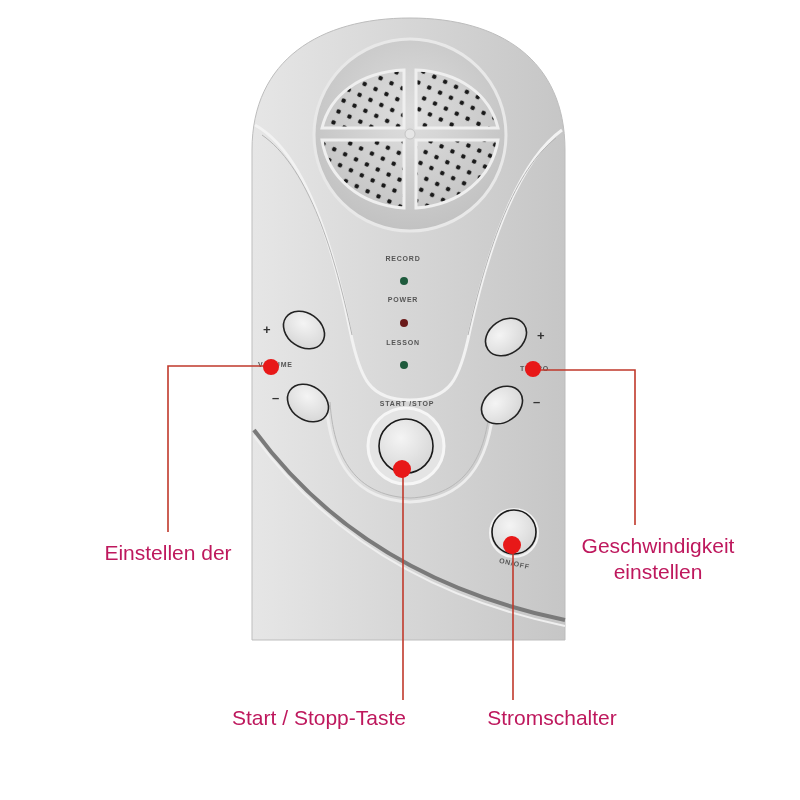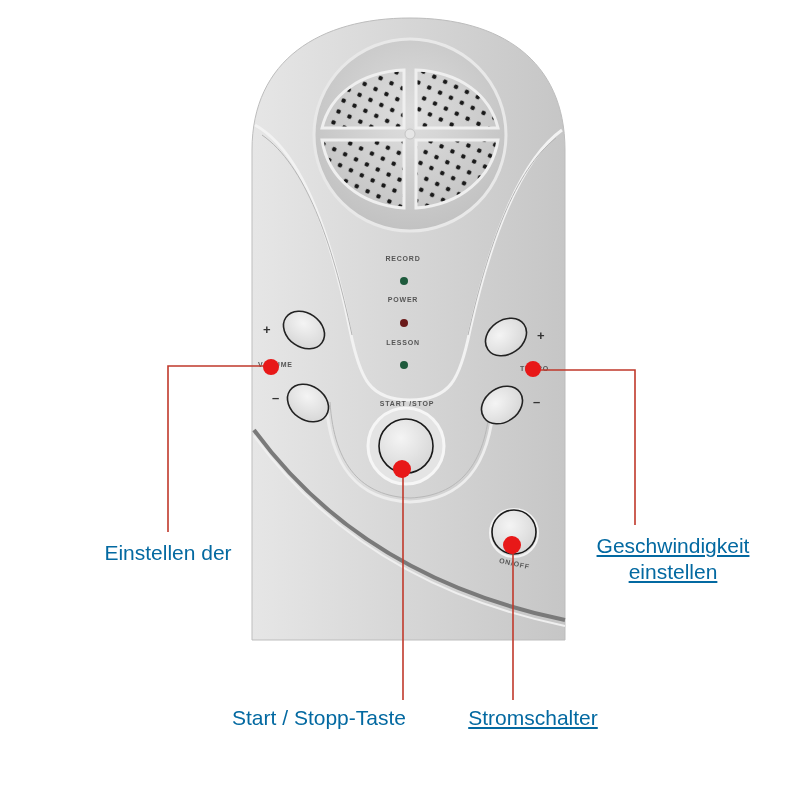--- a/index.html
+++ b/index.html
@@ -1,19 +1,19 @@
 <!DOCTYPE html>
 <html><head>
 <meta charset="utf-8">
 <style>
   html,body{margin:0;padding:0;background:#ffffff;}
   body{width:800px;height:800px;position:relative;overflow:hidden;font-family:"Liberation Sans",sans-serif;}
   .stage{position:absolute;left:0;top:0;width:800px;height:800px;}
   svg.device{position:absolute;left:0;top:0;}
-  .label{position:absolute;color:#0369a1;font-size:21px;line-height:26px;text-align:center;white-space:nowrap;}
+  .label{position:absolute;color:#be185d;font-size:21px;line-height:26px;text-align:center;white-space:nowrap;}
   .tiny{font-family:"Liberation Sans",sans-serif;font-size:7px;fill:#555;letter-spacing:0.8px;font-weight:bold;}
   .sign{font-family:"Liberation Sans",sans-serif;font-size:13px;fill:#333;font-weight:bold;}
 </style>
 </head>
 <body>
 
 <div class="stage">
 
 <svg class="device" width="800" height="800" viewBox="0 0 800 800">
   <defs>
@@ -108,22 +108,22 @@
     <circle cx="533" cy="369" r="8"></circle>
     <circle cx="402" cy="469" r="9"></circle>
     <circle cx="512" cy="545" r="9"></circle>
   </g>
 </svg>
 
 <div class="label" style="left:68px;top:540px;width:200px;">
   <div>Einstellen der</div>
 </div>
 
-<div class="label" style="left:563px;top:533px;width:220px;text-decoration:underline;">
+<div class="label" style="left:548px;top:533px;width:220px;">
   <div>Geschwindigkeit</div>
   <div>einstellen</div>
 </div>
 
 <div class="label" style="left:214px;top:705px;width:210px;">Start / Stopp-Taste</div>
 
-<div class="label" style="left:453px;top:705px;width:160px;text-decoration:underline;">Stromschalter</div>
+<div class="label" style="left:472px;top:705px;width:160px;">Stromschalter</div>
 
 </div>
 
 </body></html>

